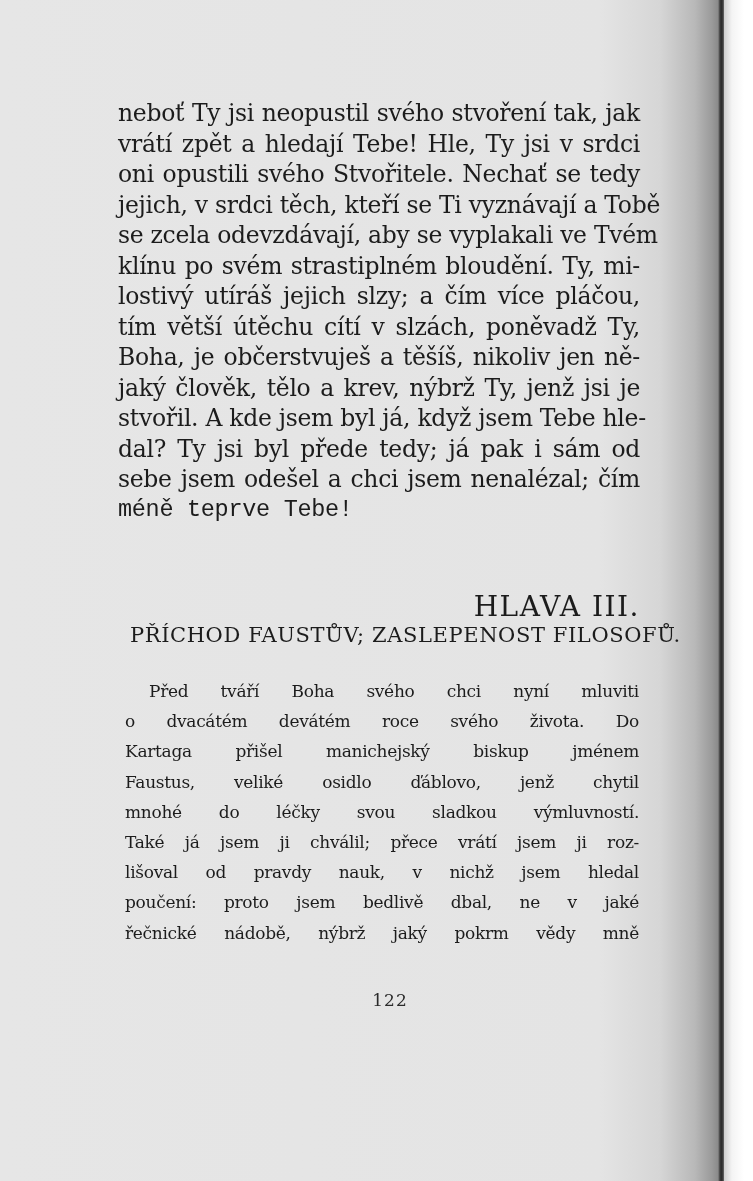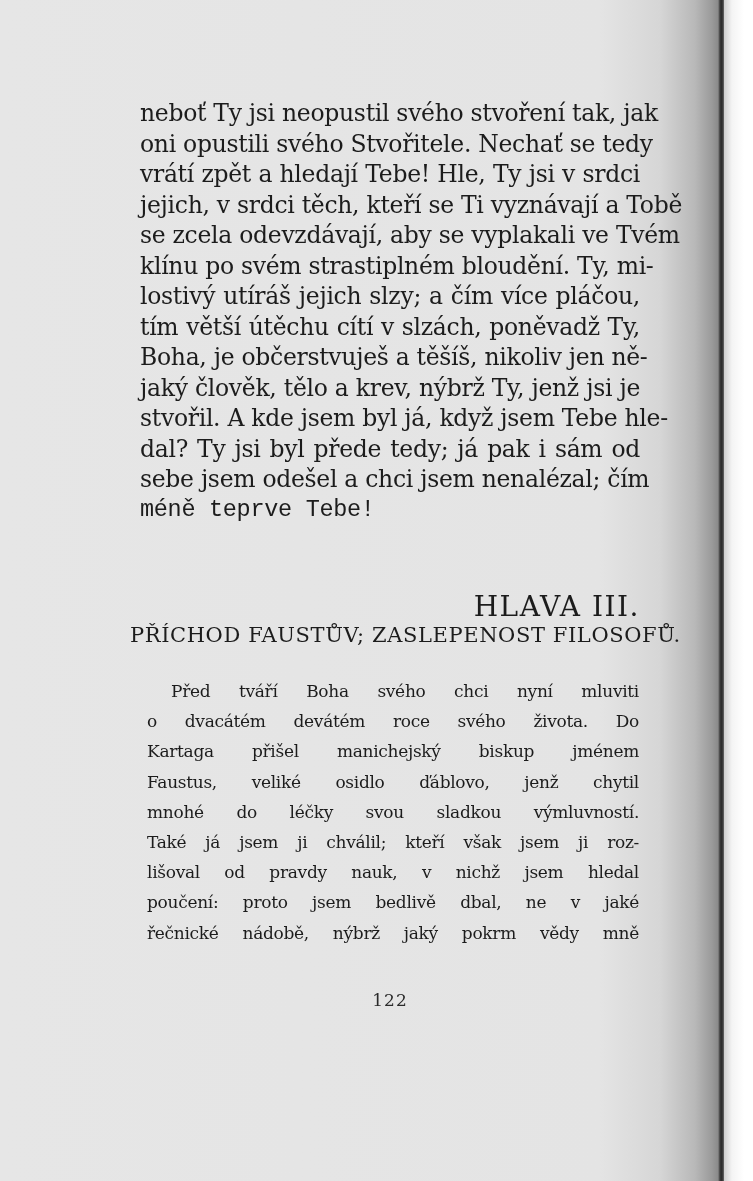--- a/index.html
+++ b/index.html
@@ -51,21 +51,20 @@
       color: #1c1c1c;
       font-size: 23.5px;
       line-height: 30.5px;
       letter-spacing: -0.3px;
     }
     .line {
       display: block;
       white-space: nowrap;
       text-align: justify;
       text-align-last: justify;
-      margin-left: 22px;
     }
     .line.last {
       text-align-last: left;
       font-family: Liberation Mono, monospace;
     }
     .chapter-title {
       position: absolute;
       left: 118px;
       top: 590px;
       width: 522px;
@@ -115,22 +114,22 @@
     }
   </style>
 </head>
 <body>
 
 <div class="scan">
   <div class="page">
 
     <div class="text-block">
       <span class="line">neboť Ty jsi neopustil svého stvoření tak, jak</span>
+      <span class="line">vrátí zpět a hledají Tebe! Hle, Ty jsi v srdci</span>
       <span class="line">oni opustili svého Stvořitele. Nechať se tedy</span>
-      <span class="line">vrátí zpět a hledají Tebe! Hle, Ty jsi v srdci</span>
       <span class="line">jejich, v srdci těch, kteří se Ti vyznávají a Tobě</span>
       <span class="line">se zcela odevzdávají, aby se vyplakali ve Tvém</span>
       <span class="line">klínu po svém strastiplném bloudění. Ty, mi-</span>
       <span class="line">lostivý utíráš jejich slzy; a čím více pláčou,</span>
       <span class="line">tím větší útěchu cítí v slzách, poněvadž Ty,</span>
       <span class="line">Boha, je občerstvuješ a těšíš, nikoliv jen ně-</span>
       <span class="line">jaký člověk, tělo a krev, nýbrž Ty, jenž jsi je</span>
       <span class="line">stvořil. A kde jsem byl já, když jsem Tebe hle-</span>
       <span class="line">dal? Ty jsi byl přede tedy; já pak i sám od</span>
       <span class="line">sebe jsem odešel a chci jsem nenalézal; čím</span>
@@ -139,21 +138,21 @@
 
     <div class="chapter-title">HLAVA III.</div>
     <div class="chapter-subtitle">PŘÍCHOD FAUSTŮV; ZASLEPENOST FILOSOFŮ.</div>
 
     <div class="text-block-2">
       <span class="line indent">Před tváří Boha svého chci nyní mluviti</span>
       <span class="line">o dvacátém devátém roce svého života. Do</span>
       <span class="line">Kartaga přišel manichejský biskup jménem</span>
       <span class="line">Faustus, veliké osidlo ďáblovo, jenž chytil</span>
       <span class="line">mnohé do léčky svou sladkou výmluvností.</span>
-      <span class="line">Také já jsem ji chválil; kteří však jsem ji roz-</span>
+      <span class="line">Také já jsem ji chválil; přece vrátí jsem ji roz-</span>
       <span class="line">lišoval od pravdy nauk, v nichž jsem hledal</span>
       <span class="line">poučení: proto jsem bedlivě dbal, ne v jaké</span>
       <span class="line">řečnické nádobě, nýbrž jaký pokrm vědy mně</span>
     </div>
 
     <div class="page-number">122</div>
   </div>
   <div class="after-edge"></div>
 </div>
 

